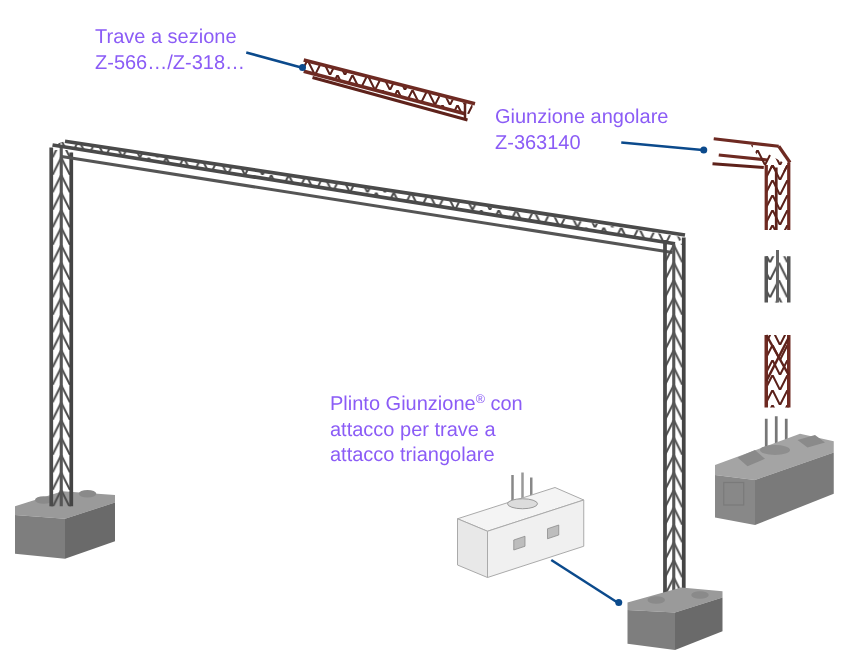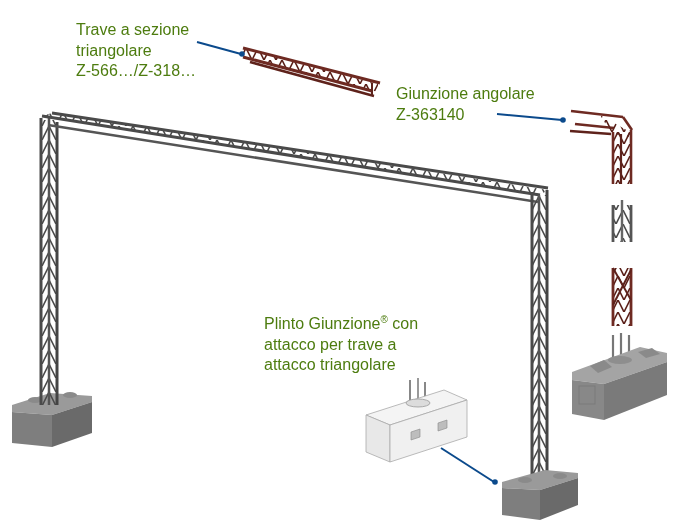--- a/index.html
+++ b/index.html
@@ -1,19 +1,19 @@
 <!DOCTYPE html>
 <html><head>
 <meta charset="utf-8">
 <style>
   html, body { margin:0; padding:0; background:#ffffff; }
   body { width:689px; height:531px; position:relative; overflow:hidden;
          font-family:"Liberation Sans", sans-serif; }
   svg.scene { position:absolute; left:0; top:0; }
-  .label { position:absolute; font-size:16px; line-height:20.5px; color:#4d7c0f;
+  .label { position:absolute; font-size:16px; line-height:20.5px; color:#8b5cf6;
            font-family:"Liberation Sans", sans-serif; white-space:nowrap; }
   .label div { display:block; }
   sup { font-size:10px; vertical-align:6px; }
 </style>
 </head>
 <body>
 
 <svg class="scene" width="689" height="531" viewBox="0 0 689 531">
   <defs>
     <pattern id="lat" width="14" height="14" patternUnits="userSpaceOnUse">
@@ -130,21 +130,20 @@
     <circle cx="563" cy="120" r="2.8" fill="#0b4a8c"></circle>
   </g>
   <g>
     <line x1="441" y1="448" x2="494" y2="482" stroke="#0b4a8c" stroke-width="2"></line>
     <circle cx="495" cy="482" r="2.8" fill="#0b4a8c"></circle>
   </g>
 </svg>
 
 <div class="label" style="left:76px; top:20px;">
   <div>Trave a sezione</div>
-  <div>triangolare</div>
   <div>Z-566…/Z-318…</div>
 </div>
 
 <div class="label" style="left:396px; top:84px;">
   <div>Giunzione angolare</div>
   <div>Z-363140</div>
 </div>
 
 <div class="label" style="left:264px; top:310px;">
   <div>

